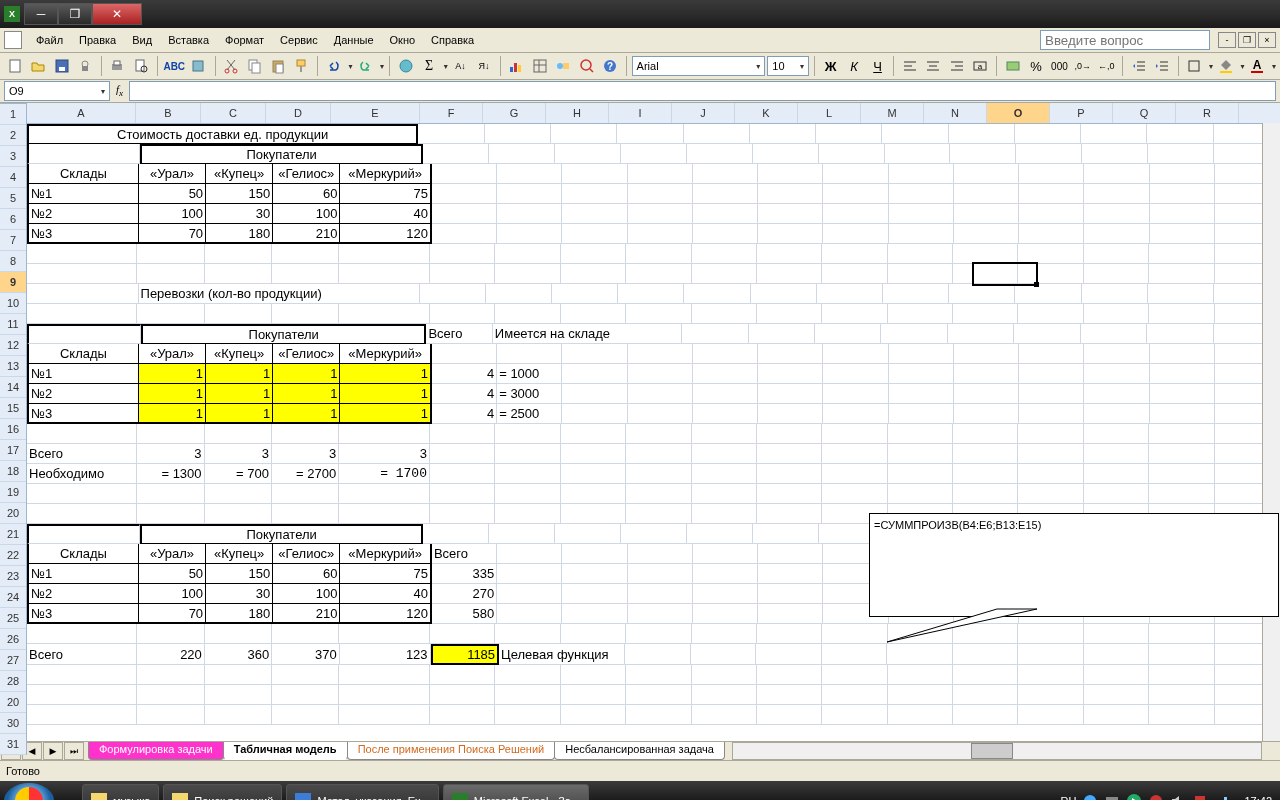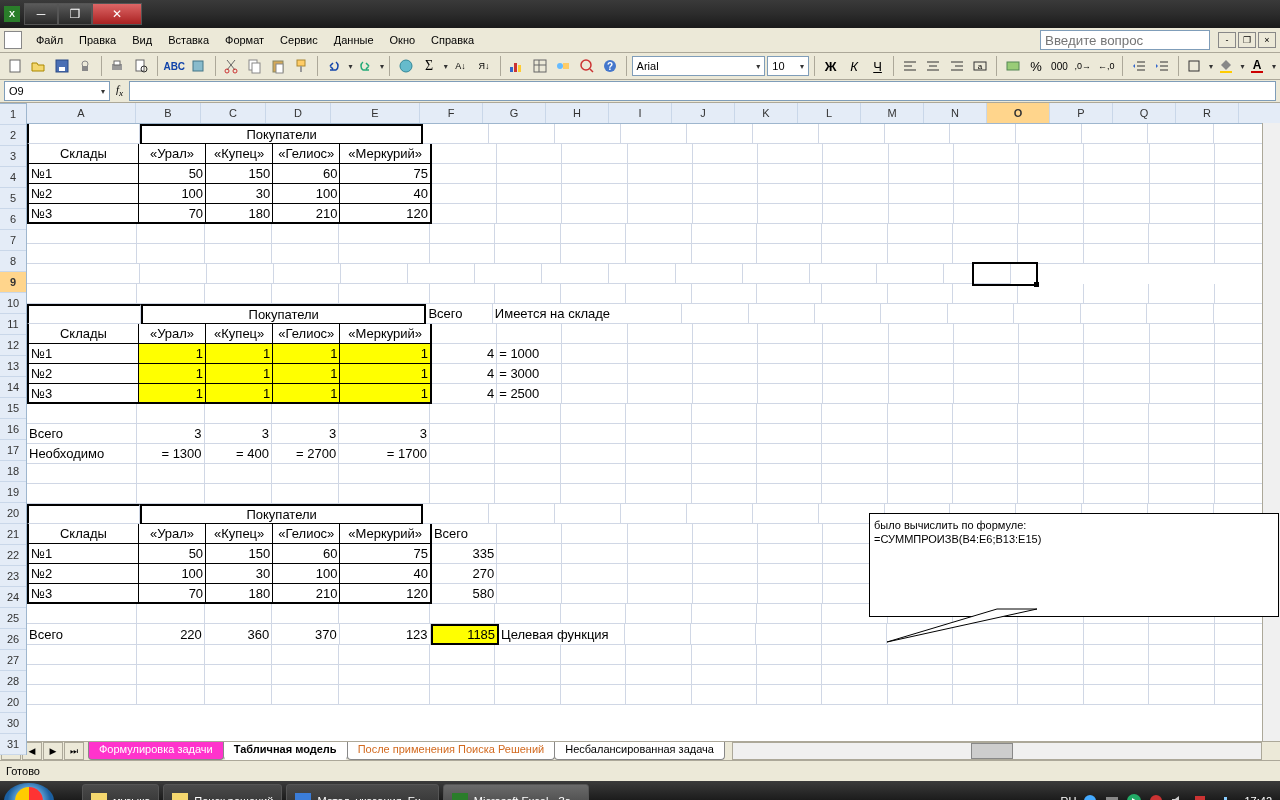--- a/index.html
+++ b/index.html
@@ -387,20 +387,36 @@
         <div class="ch" style="width: 62px;">L</div>
         <div class="ch" style="width: 62px;">M</div>
         <div class="ch" style="width: 62px;">N</div>
         <div class="ch sel" style="width: 62px;">O</div>
         <div class="ch" style="width: 62px;">P</div>
         <div class="ch" style="width: 62px;">Q</div>
         <div class="ch" style="width: 62px;">R</div>
       </div>
     <div class="grid" id="grid">
         <div class="row">
+          <div class="cell c bt bl bib br" style="width: 388px;">Стоимость доставки ед. продукции</div>
+          <div class="cell " style="width: 62px;"></div>
+          <div class="cell " style="width: 62px;"></div>
+          <div class="cell " style="width: 62px;"></div>
+          <div class="cell " style="width: 62px;"></div>
+          <div class="cell " style="width: 62px;"></div>
+          <div class="cell " style="width: 62px;"></div>
+          <div class="cell " style="width: 62px;"></div>
+          <div class="cell " style="width: 62px;"></div>
+          <div class="cell " style="width: 62px;"></div>
+          <div class="cell " style="width: 62px;"></div>
+          <div class="cell " style="width: 62px;"></div>
+          <div class="cell " style="width: 62px;"></div>
+          <div class="cell " style="width: 62px;"></div>
+        </div>
+        <div class="row">
           <div class="cell bl" style="width: 108px;"></div>
           <div class="cell c bt bl bib br" style="width: 280px;">Покупатели</div>
           <div class="cell " style="width: 62px;"></div>
           <div class="cell " style="width: 62px;"></div>
           <div class="cell " style="width: 62px;"></div>
           <div class="cell " style="width: 62px;"></div>
           <div class="cell " style="width: 62px;"></div>
           <div class="cell " style="width: 62px;"></div>
           <div class="cell " style="width: 62px;"></div>
           <div class="cell " style="width: 62px;"></div>
@@ -525,20 +541,21 @@
           <div class="cell " style="width: 62px;"></div>
           <div class="cell " style="width: 62px;"></div>
           <div class="cell " style="width: 62px;"></div>
           <div class="cell " style="width: 62px;"></div>
           <div class="cell " style="width: 62px;"></div>
           <div class="cell " style="width: 62px;"></div>
           <div class="cell " style="width: 62px;"></div>
         </div>
         <div class="row">
           <div class="cell " style="width: 108px;"></div>
+          <div class="cell " style="width: 280px;">Перевозки (кол-во продукции)</div>
           <div class="cell " style="width: 62px;"></div>
           <div class="cell " style="width: 62px;"></div>
           <div class="cell " style="width: 62px;"></div>
           <div class="cell " style="width: 62px;"></div>
           <div class="cell " style="width: 62px;"></div>
           <div class="cell " style="width: 62px;"></div>
           <div class="cell " style="width: 62px;"></div>
           <div class="cell " style="width: 62px;"></div>
           <div class="cell " style="width: 62px;"></div>
           <div class="cell " style="width: 62px;"></div>
@@ -697,23 +714,23 @@
           <div class="cell " style="width: 62px;"></div>
           <div class="cell " style="width: 62px;"></div>
           <div class="cell " style="width: 62px;"></div>
           <div class="cell " style="width: 62px;"></div>
           <div class="cell " style="width: 62px;"></div>
           <div class="cell " style="width: 62px;"></div>
         </div>
         <div class="row">
           <div class="cell " style="width: 108px;">Необходимо</div>
           <div class="cell r" style="width: 64px;">= 1300</div>
-          <div class="cell r" style="width: 64px;">= 400</div>
+          <div class="cell r" style="width: 64px;">= 700</div>
           <div class="cell r" style="width: 64px;">= 2700</div>
-          <div class="cell r" style="width: 88px;">= 1700</div>
+          <div class="cell r" style="width: 88px; font-family: Liberation Mono, monospace;">= 1700</div>
           <div class="cell " style="width: 62px;"></div>
           <div class="cell " style="width: 62px;"></div>
           <div class="cell " style="width: 62px;"></div>
           <div class="cell " style="width: 62px;"></div>
           <div class="cell " style="width: 62px;"></div>
           <div class="cell " style="width: 62px;"></div>
           <div class="cell " style="width: 62px;"></div>
           <div class="cell " style="width: 62px;"></div>
           <div class="cell " style="width: 62px;"></div>
           <div class="cell " style="width: 62px;"></div>
@@ -956,21 +973,20 @@
           <div class="cell " style="width: 62px;"></div>
           <div class="cell " style="width: 62px;"></div>
           <div class="cell " style="width: 62px;"></div>
         </div>
       </div>
     <div class="vscroll"></div>
 
     <div class="selbox" id="sel" style="left: 945px; top: 159px; width: 62px; height: 20px;"></div>
 
     <div class="comment-box" style="left:842px;top:410px;width:400px;height:94px">
-      <div>было вычислить по формуле:</div>
       <div>=СУММПРОИЗВ(B4:E6;B13:E15)</div>
     </div>
     <svg style="position:absolute;left:860px;top:504px" width="160" height="40">
       <path d="M0 35 L150 2 L110 2 Z" fill="#fff" stroke="#000"></path>
     </svg>
   </div>
 </div>
 
 <div class="sheet-nav">
   <div class="nav-btn">⏮</div>

